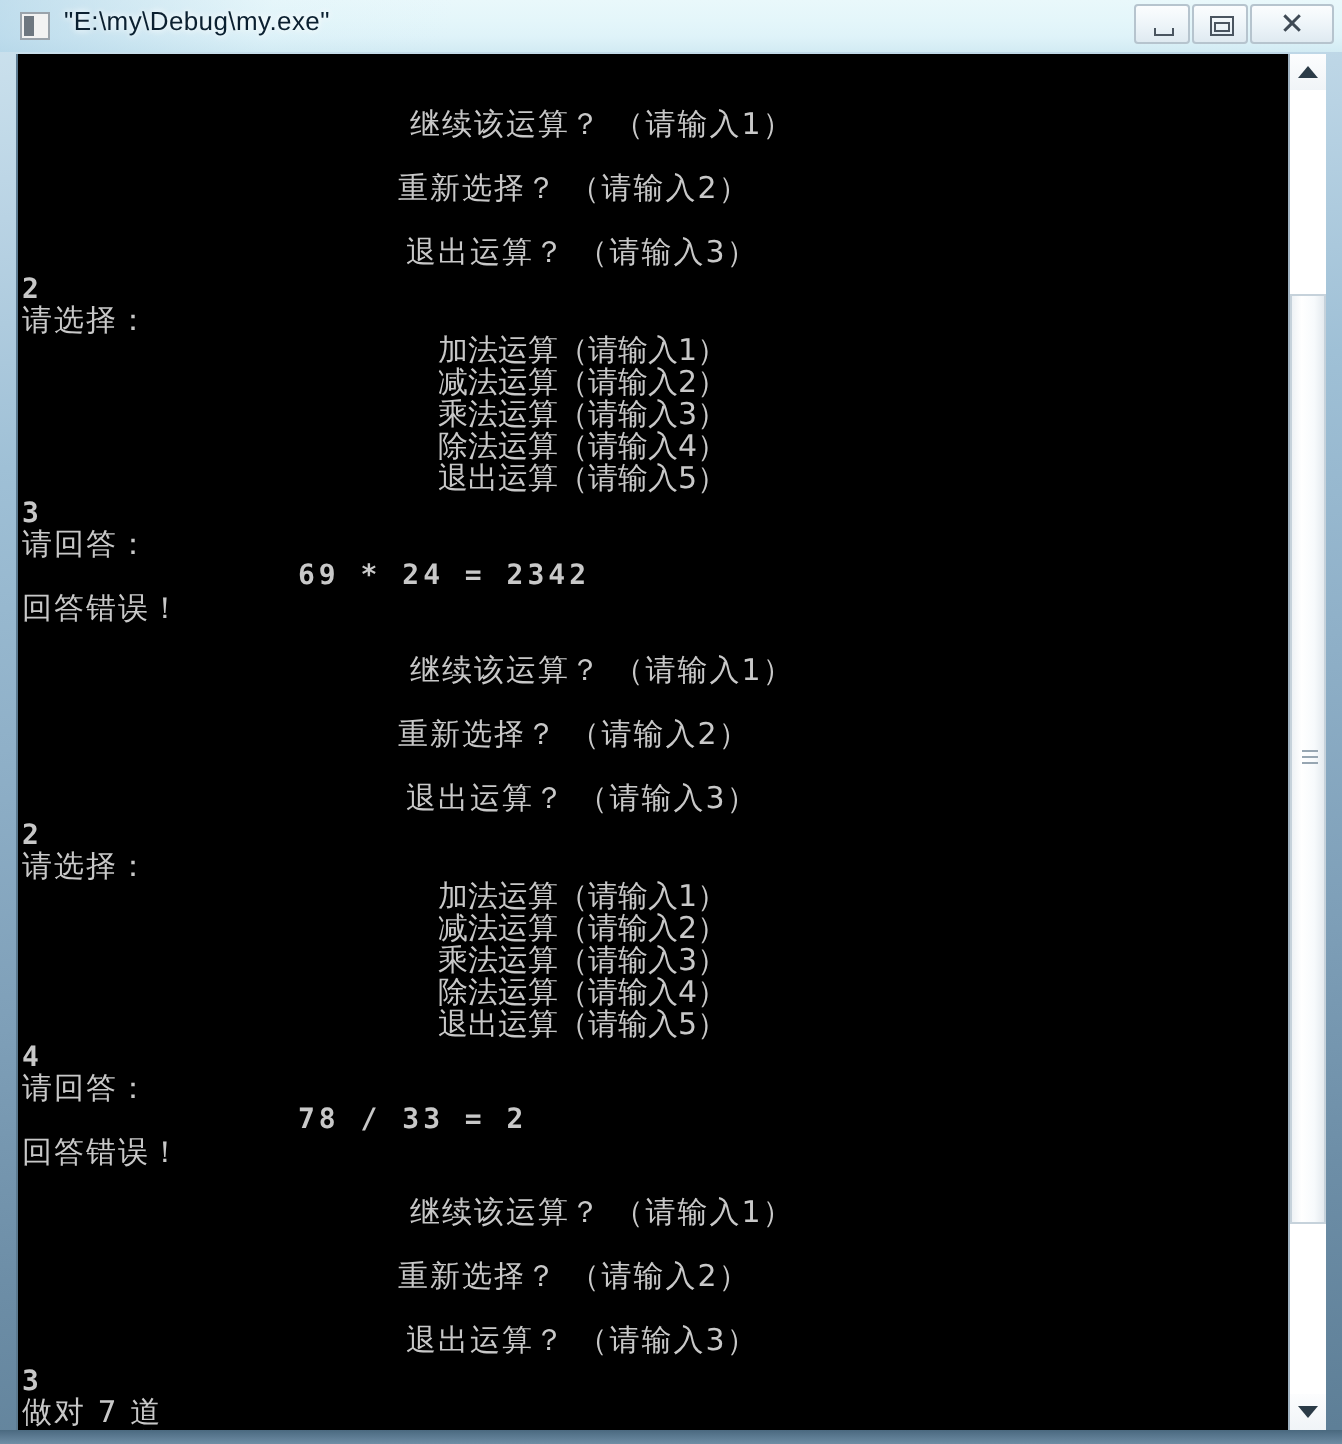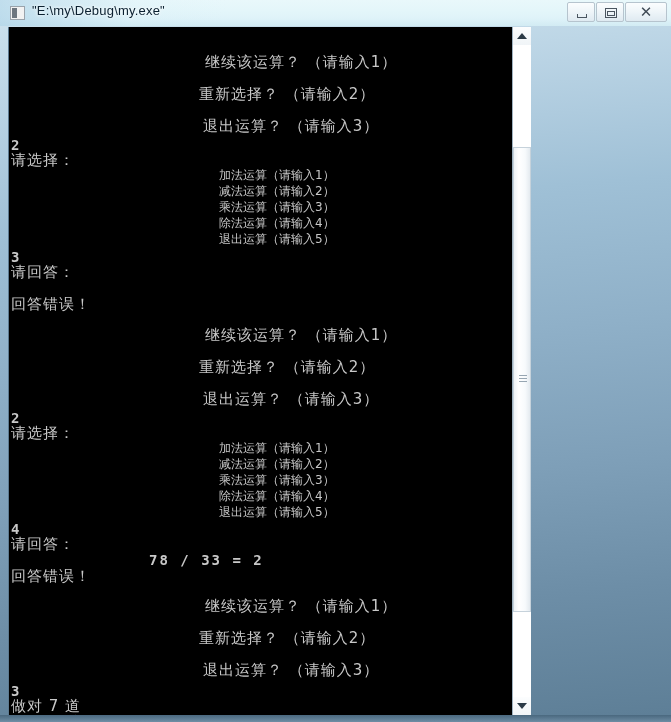--- a/index.html
+++ b/index.html
@@ -117,21 +117,21 @@
     justify-content: center;
     font-size: 15px;
     color: #3f4a55;
     font-family: "Liberation Sans", sans-serif;
   }
   
   #console-outer {
     position: absolute;
     left: 8px;
     top: 27px;
-    width: 523px;
+    width: 655px;
     height: 688px;
     background: #0369a1;
     box-sizing: border-box;
     border-left: 1px solid #5c7a90;
     overflow: hidden;
     text-align: center;
   }
   #console-screen {
     position: absolute;
     left: 0;
@@ -158,21 +158,21 @@
     letter-spacing: 1px;
   }
   .cline.mono {
     font-family: "DejaVu Sans Mono", "Liberation Mono", monospace;
     font-size: 14px;
     letter-spacing: 2px;
     font-weight: bold;
   }
   .cline.menu {
     font-family: "DejaVu Sans", "Liberation Sans", sans-serif;
-    font-size: 12px;
+    font-size: 15px;
     line-height: 16px;
     letter-spacing: 0px;
   }
   
   #console-scrollbar {
     position: absolute;
     right: 0;
     top: 0;
     width: 19px;
     height: 688px;
@@ -279,20 +279,21 @@
         <div class="cline cn" style="left: 194px; top: 91px;">退出运算？ （请输入3）</div>
         <div class="cline mono" style="left: 2px; top: 110px;">2</div>
         <div class="cline cn" style="left: 2px; top: 125px;">请选择：</div>
         <div class="cline menu" style="left: 210px; top: 140px;">加法运算（请输入1）</div>
         <div class="cline menu" style="left: 210px; top: 156px;">减法运算（请输入2）</div>
         <div class="cline menu" style="left: 210px; top: 172px;">乘法运算（请输入3）</div>
         <div class="cline menu" style="left: 210px; top: 188px;">除法运算（请输入4）</div>
         <div class="cline menu" style="left: 210px; top: 204px;">退出运算（请输入5）</div>
         <div class="cline mono" style="left: 2px; top: 222px;">3</div>
         <div class="cline cn" style="left: 2px; top: 237px;">请回答：</div>
+        <div class="cline mono" style="left: 140px; top: 253px;">69 * 24 = 2342</div>
         <div class="cline cn" style="left: 2px; top: 269px;">回答错误！</div>
         <div class="cline cn" style="left: 196px; top: 300px;">继续该运算？ （请输入1）</div>
         <div class="cline cn" style="left: 190px; top: 332px;">重新选择？ （请输入2）</div>
         <div class="cline cn" style="left: 194px; top: 364px;">退出运算？ （请输入3）</div>
         <div class="cline mono" style="left: 2px; top: 383px;">2</div>
         <div class="cline cn" style="left: 2px; top: 398px;">请选择：</div>
         <div class="cline menu" style="left: 210px; top: 413px;">加法运算（请输入1）</div>
         <div class="cline menu" style="left: 210px; top: 429px;">减法运算（请输入2）</div>
         <div class="cline menu" style="left: 210px; top: 445px;">乘法运算（请输入3）</div>
         <div class="cline menu" style="left: 210px; top: 461px;">除法运算（请输入4）</div>

